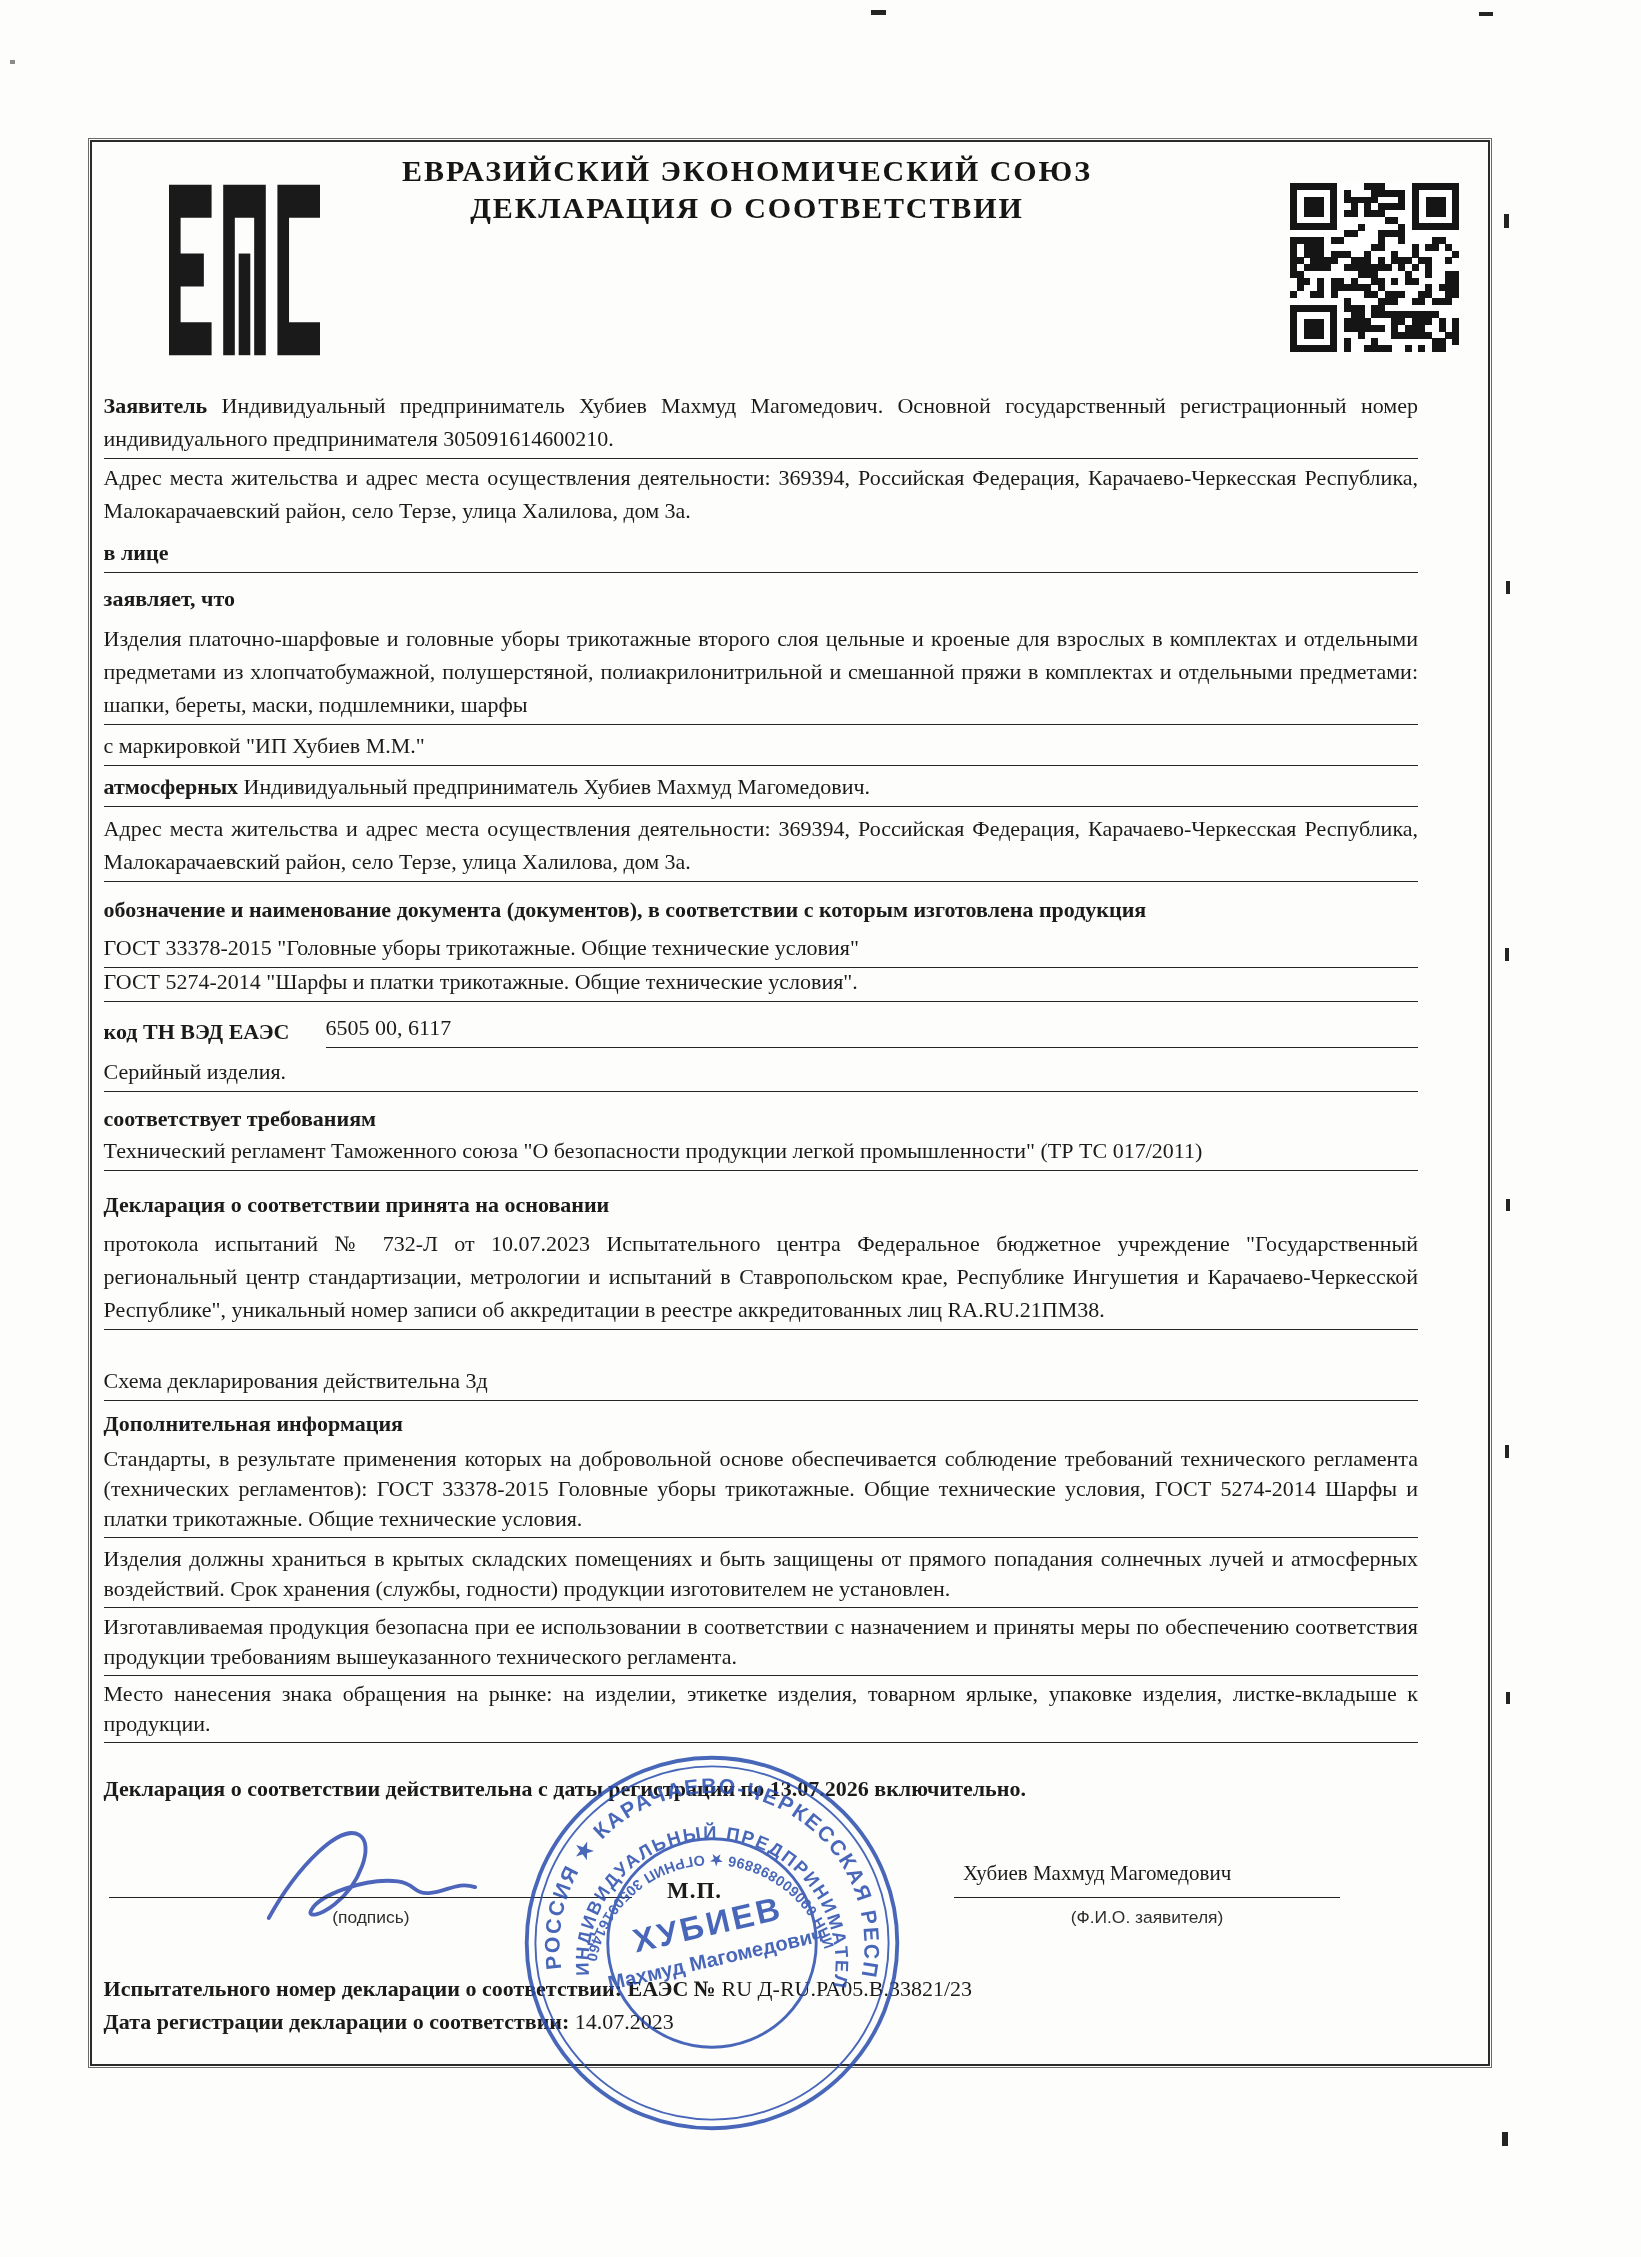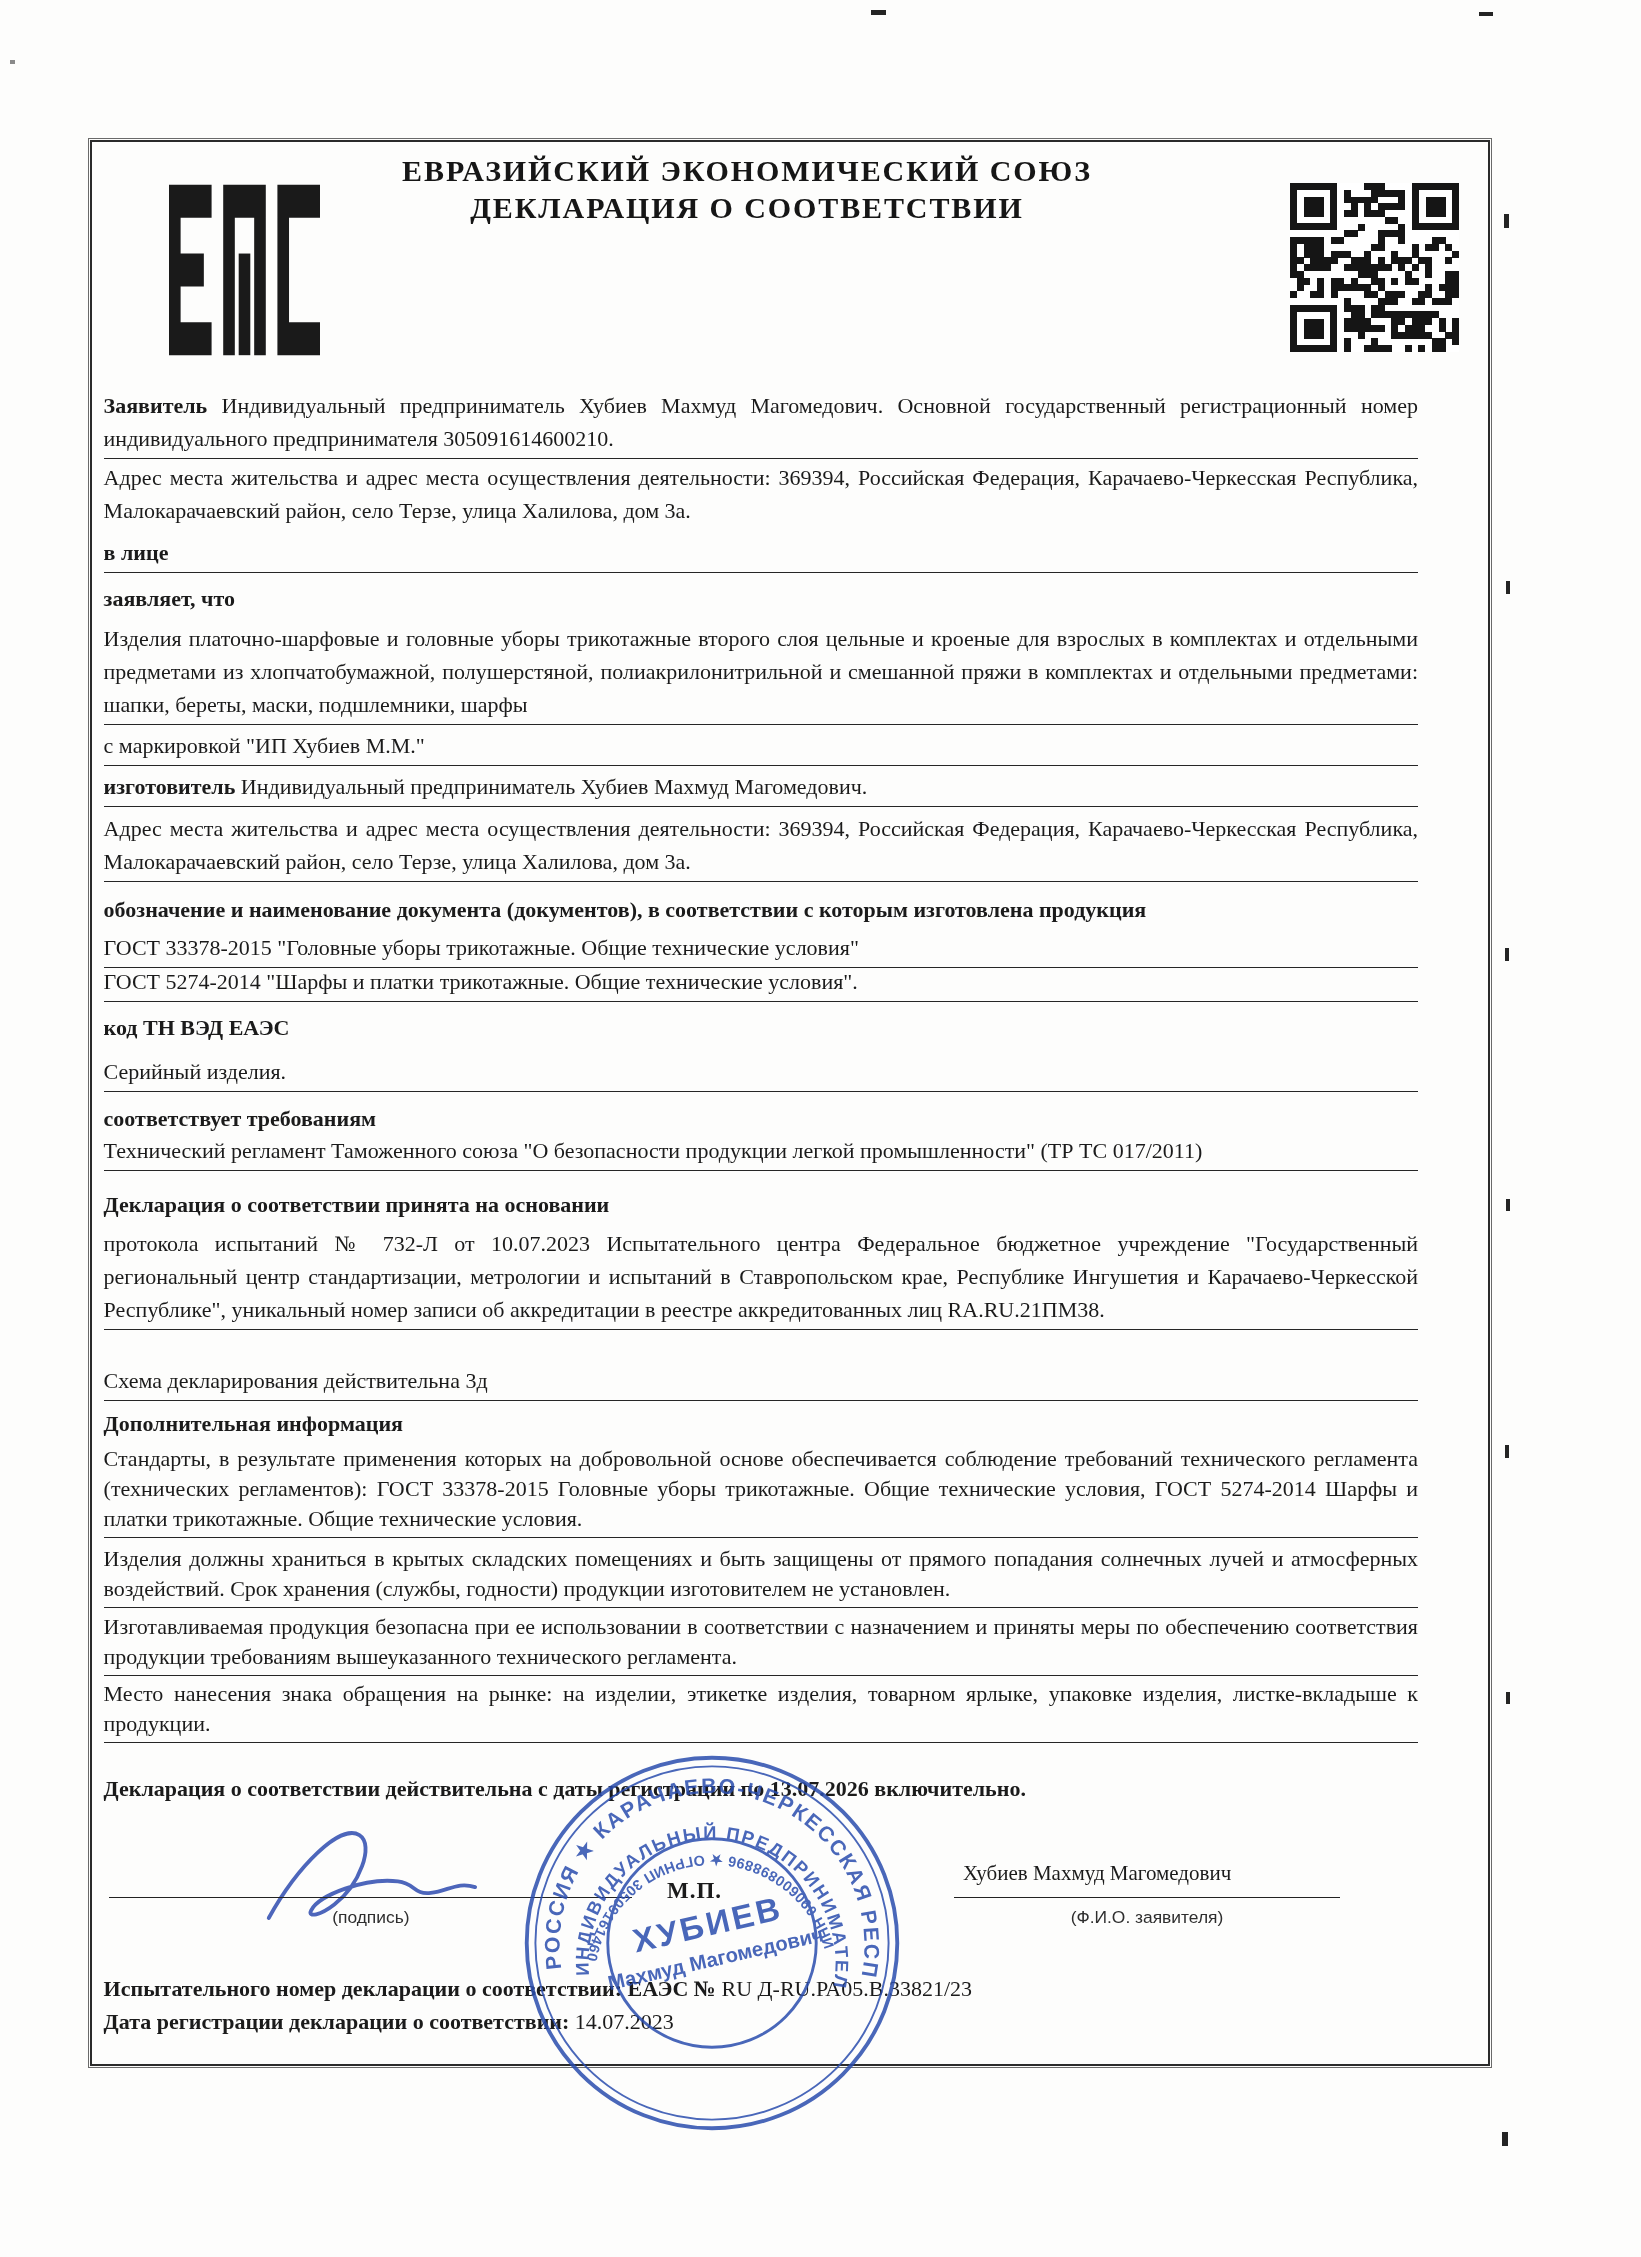--- a/index.html
+++ b/index.html
@@ -306,34 +306,35 @@
 
   <div class="row b" style="top:440px">заявляет, что</div>
 
   <div class="row ul b" style="top:394px">в лице</div>
 
   <div class="row ul" style="top:480px">Изделия платочно-шарфовые и головные уборы трикотажные второго слоя цельные и кроеные для взрослых в комплектах и отдельными предметами из хлопчатобумажной, полушерстяной, полиакрилонитрильной и смешанной пряжи в комплектах и отдельными предметами: шапки, береты, маски, подшлемники, шарфы</div>
 
   <div class="row ul" style="top:587px">с маркировкой "ИП Хубиев М.М."</div>
 
   <div class="row ul" style="top:628px">
-    <span class="b">изготовитель</span>
+    <span class="b">атмосферных</span>
     <span>Индивидуальный предприниматель Хубиев Махмуд Магомедович.</span>
   </div>
 
   <div class="row ul" style="top:670px">Адрес места жительства и адрес места осуществления деятельности: 369394, Российская Федерация, Карачаево-Черкесская Республика, Малокарачаевский район, село Терзе, улица Халилова, дом 3а.</div>
 
   <div class="row b" style="top:751px">обозначение и наименование документа (документов), в соответствии с которым изготовлена продукция</div>
 
   <div class="row ul" style="top:789px">ГОСТ 33378-2015 "Головные уборы трикотажные. Общие технические условия"</div>
 
   <div class="row ul" style="top:823px">ГОСТ 5274-2014 "Шарфы и платки трикотажные. Общие технические условия".</div>
 
   <div class="row flexrow" style="top:869px">
     <span class="lbl b">код ТН ВЭД ЕАЭС</span>
+    <span class="val">6505 00, 6117</span>
   </div>
 
   <div class="row ul" style="top:913px">Серийный изделия.</div>
 
   <div class="row b" style="top:960px">соответствует требованиям</div>
 
   <div class="row ul" style="top:992px">Технический регламент Таможенного союза "О безопасности продукции легкой промышленности" (ТР ТС 017/2011)</div>
 
   <div class="row b" style="top:1046px">Декларация о соответствии принята на основании</div>
 

